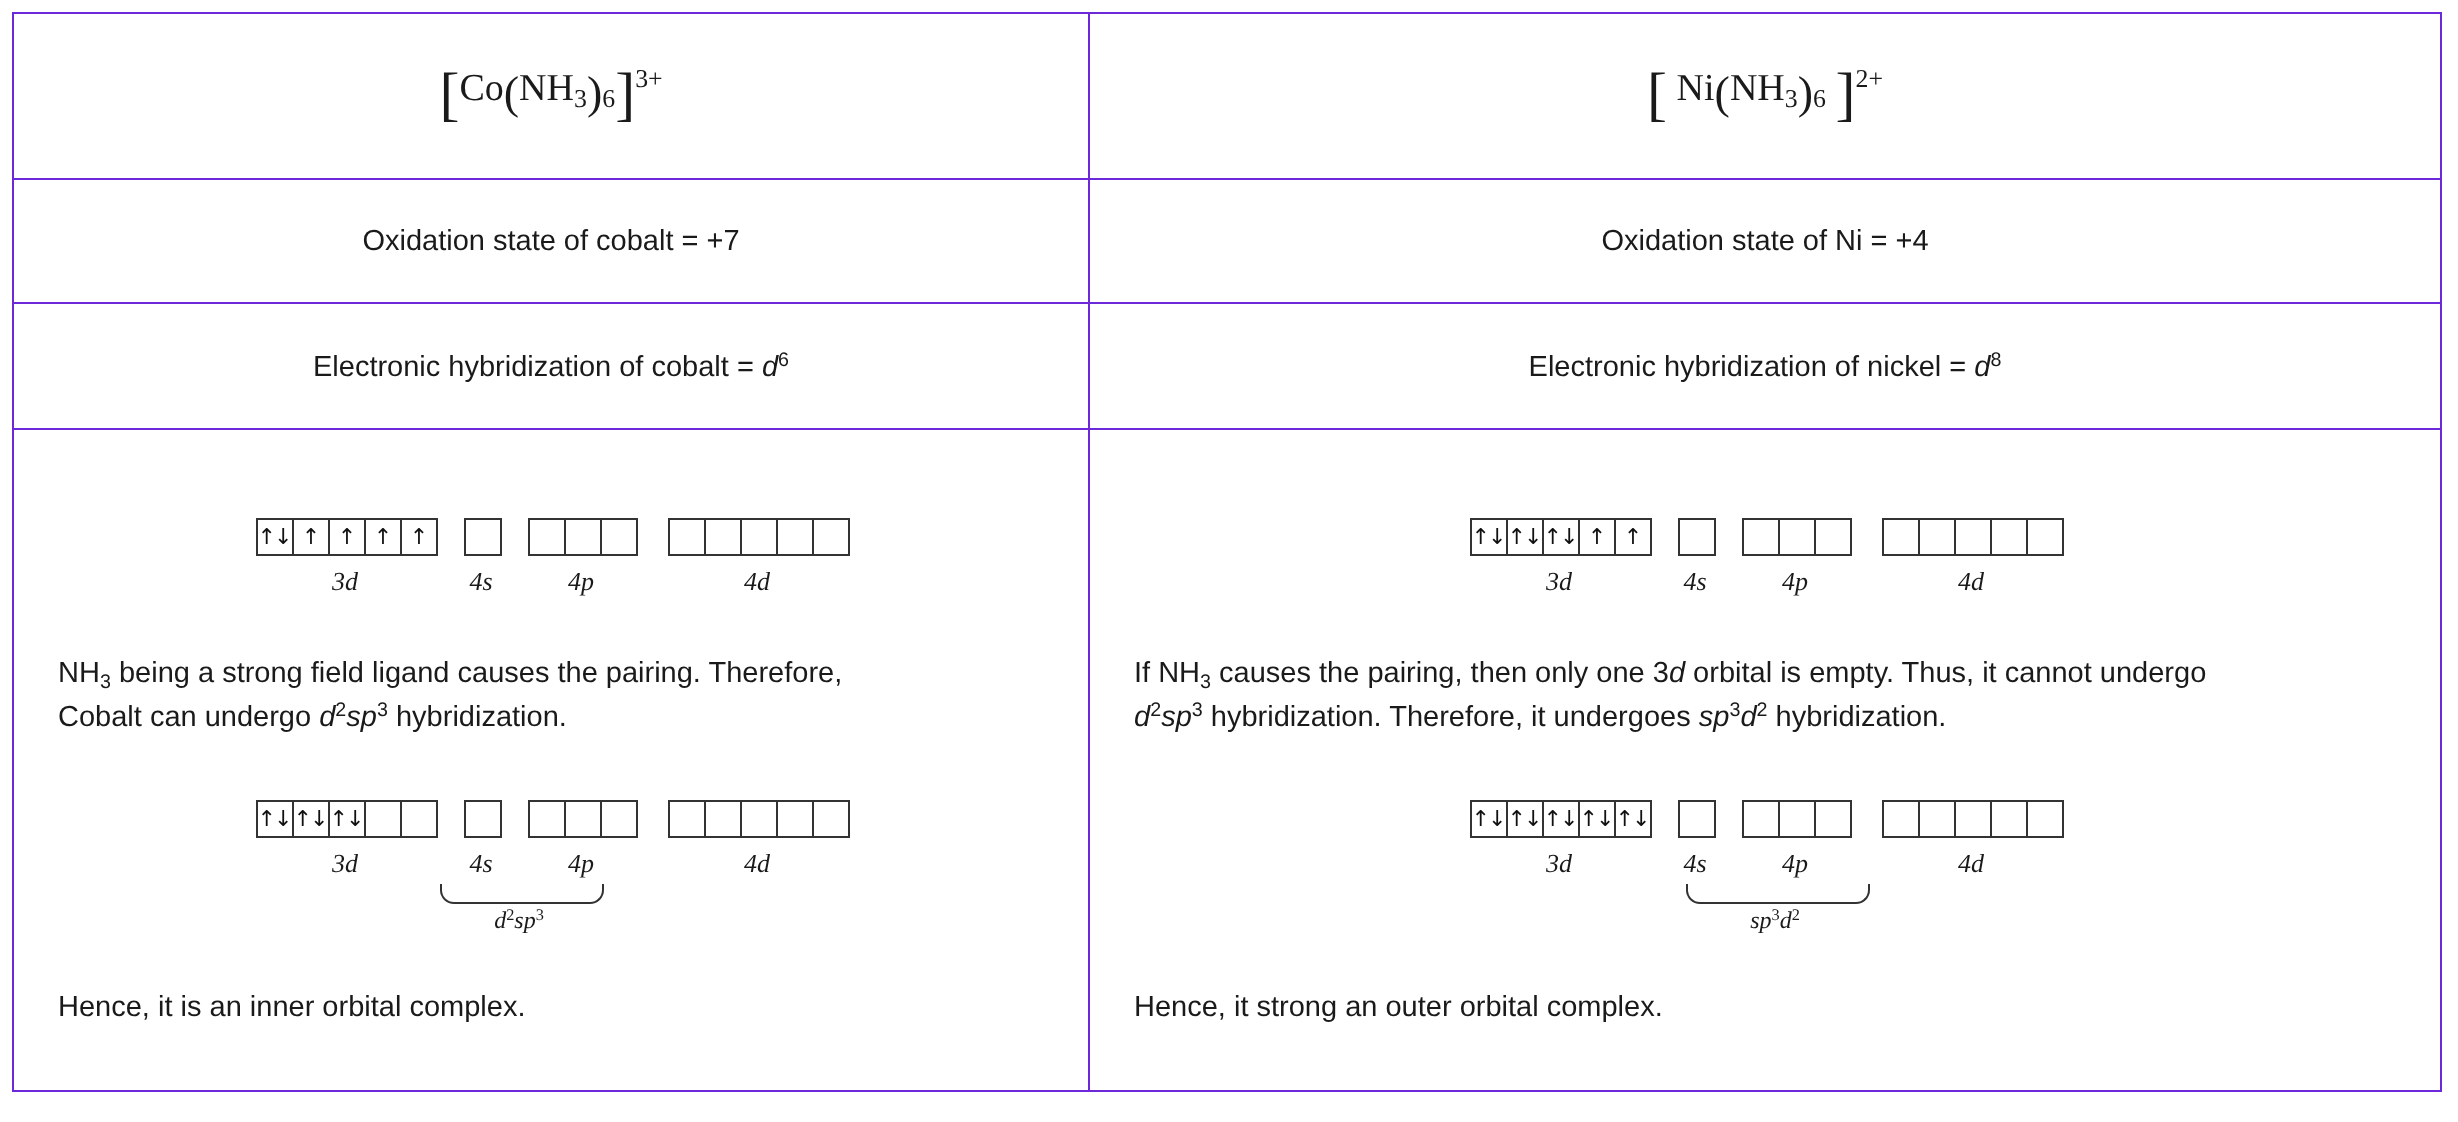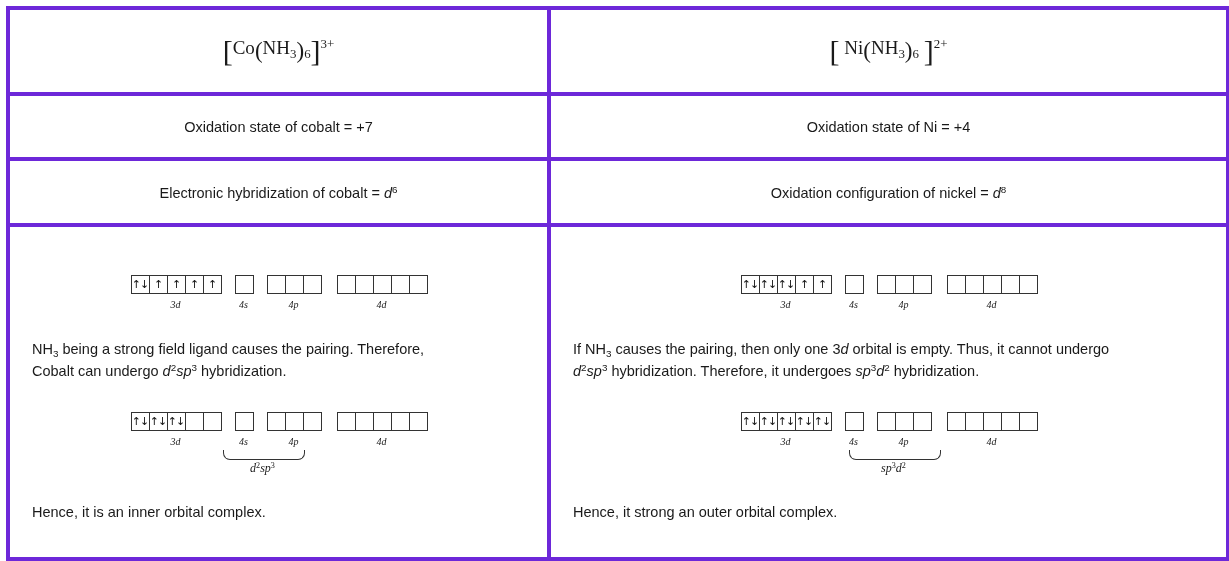--- a/index.html
+++ b/index.html
@@ -21,21 +21,21 @@
     box-sizing: border-box;
   }
   table.main {
     border-collapse: collapse;
     width: 1212px;
     margin-left: 6px;
     margin-top: 6px;
     table-layout: fixed;
   }
   table.main td {
-    border: 4px solid #6d28d9;
+    border: 1px solid #6d28d9;
     vertical-align: middle;
     padding: 0;
   }
   td.col-left { width: 537px; }
   td.col-right { width: 675px; }
 
   .row-formula td { height: 82px; }
   .row-oxid td { height: 61px; }
   .row-config td { height: 62px; }
   .row-detail td { vertical-align: top; height: 330px; }
@@ -92,21 +92,21 @@
     box-sizing: border-box;
     font-size: 11px;
     line-height: 17px;
     text-align: center;
     letter-spacing: -1px;
     font-family: "DejaVu Sans", sans-serif;
     color: #111;
   }
   .glabel {
     text-align: center;
-    font-size: 10px;
+    font-size: 13px;
     font-family: "Liberation Serif", serif;
     font-style: italic;
     margin-top: 4px;
   }
   .gap-sm { width: 14px; }
   .gap-md { width: 16px; }
 
   .brace-row {
     position: relative;
     height: 26px;
@@ -158,21 +158,21 @@
         <td class="col-right center">
           <span>Oxidation state of Ni = +4</span>
         </td>
       </tr>
 
       <tr class="row-config">
         <td class="col-left center">
           <span>Electronic hybridization of cobalt = </span><span class="ital">d</span><sup>6</sup>
         </td>
         <td class="col-right center">
-          <span>Oxidation configuration of nickel = </span><span class="ital">d</span><sup>8</sup>
+          <span>Electronic hybridization of nickel = </span><span class="ital">d</span><sup>8</sup>
         </td>
       </tr>
 
       <tr class="row-detail">
         <td class="col-left">
           <div class="cellbody">
 
             <div class="orb-wrap">
               <div class="orb-inner">
                 <div class="orb-groups">

